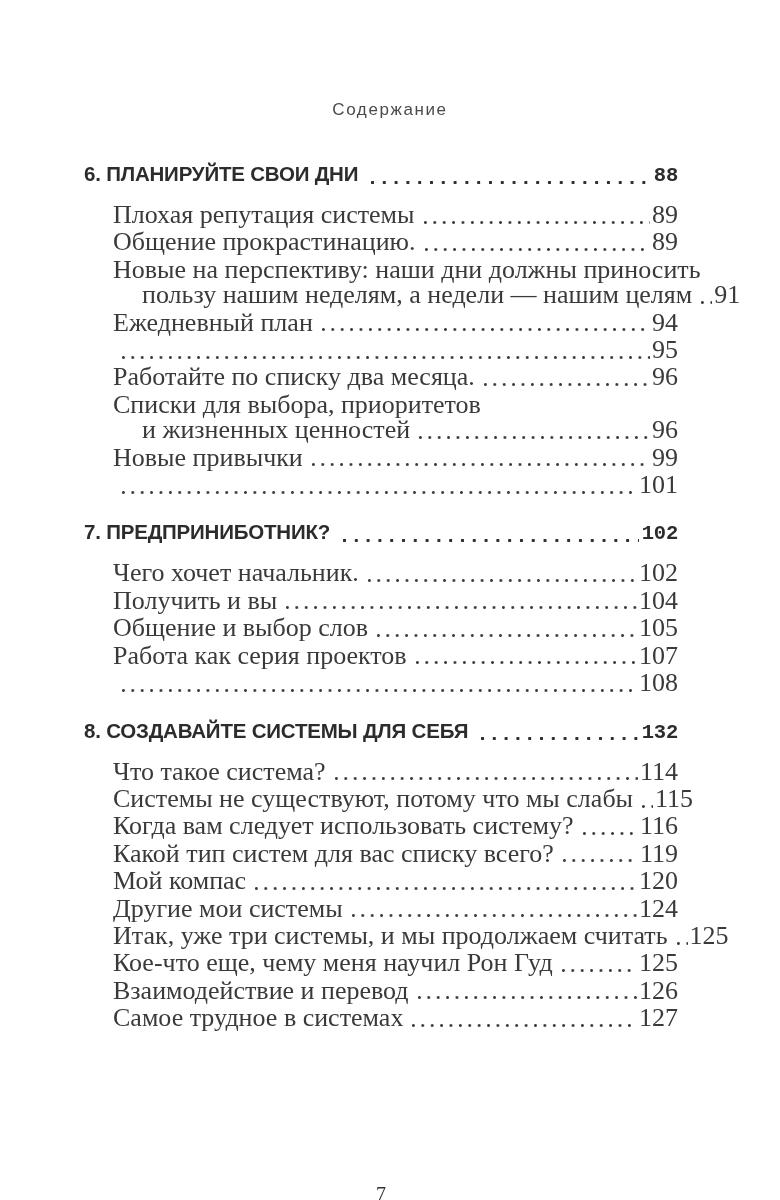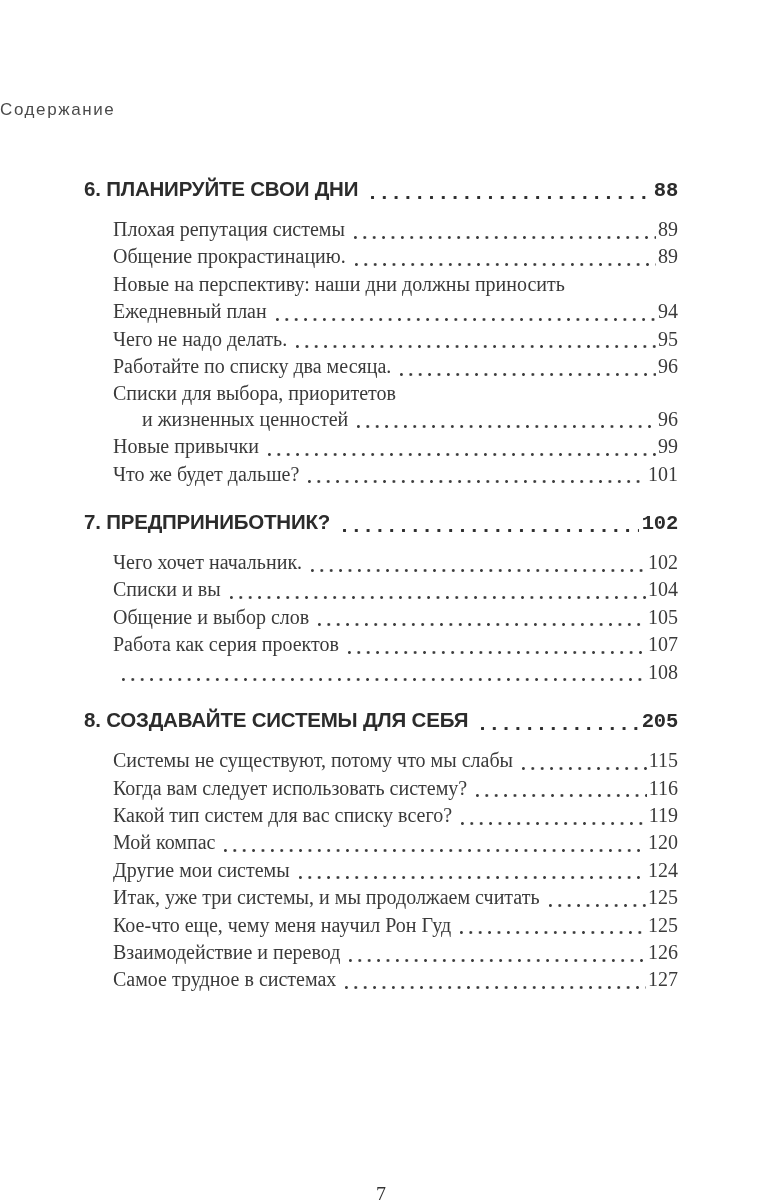--- a/index.html
+++ b/index.html
@@ -17,51 +17,52 @@
     color:var(--ink);
     overflow:hidden;
   }
   .page{
     position:relative;
     width:780px;height:1200px;
   }
   
   .running-head{
     margin-top:99px;
+    text-align:center;
     font-family:"Liberation Sans", sans-serif;
     font-size:17px;
     letter-spacing:1.6px;
     color:var(--muted);
     line-height:22px;
   }
   
   .toc{
     position:relative;
     margin-left:84px;
     width:594px; 
   }
   .toc-section{margin-top:20px;}
-  .toc-section:first-child{margin-top:54px;}
+  .toc-section:first-child{margin-top:39px;}
   
   .section-row{
     display:flex;
     align-items:baseline;
     font-family:"Liberation Sans", sans-serif;
     font-weight:bold;
     font-size:20.5px;
     letter-spacing:-0.2px;
     color:var(--heading-ink);
     line-height:27px;
     white-space:nowrap;
   }
   .sec-page{flex:0 0 auto;font-family:Liberation Mono, monospace;}
   
   .entries{
     margin-top:12px;
-    font-size:20px;
+    font-size:26px;
     line-height:27.4px;
     color:var(--ink);
   }
   .entry{padding-left:29px;}
   .entry-line{
     display:flex;
     align-items:baseline;
     white-space:nowrap;
   }
   .entry-cont{padding-left:29px;margin-top:-2px;}
@@ -125,31 +126,35 @@
             <div class="entry-line">
               <span class="entry-title">Общение прокрастинацию.</span>
               <span class="leader"></span>
               <span class="entry-page">89</span>
             </div>
           </div>
           <div class="entry">
             <div class="entry-line">
               <span class="entry-title">Новые на перспективу: наши дни должны приносить</span>
             </div>
+            <div class="entry-line entry-cont">
+              <span class="entry-title">пользу нашим неделям, а недели — нашим целям</span>
+              <span class="leader"></span>
+              <span class="entry-page">91</span>
+            </div>
           </div>
           <div class="entry">
             <div class="entry-line">
               <span class="entry-title">Ежедневный план</span>
               <span class="leader"></span>
               <span class="entry-page">94</span>
             </div>
           </div>
           <div class="entry">
             <div class="entry-line">
-              <span class="entry-title">Чего не надо делать.</span>
               <span class="leader"></span>
               <span class="entry-page">95</span>
             </div>
           </div>
           <div class="entry">
             <div class="entry-line">
               <span class="entry-title">Работайте по списку два месяца.</span>
               <span class="leader"></span>
               <span class="entry-page">96</span>
             </div>
@@ -166,21 +171,20 @@
           </div>
           <div class="entry">
             <div class="entry-line">
               <span class="entry-title">Новые привычки</span>
               <span class="leader"></span>
               <span class="entry-page">99</span>
             </div>
           </div>
           <div class="entry">
             <div class="entry-line">
-              <span class="entry-title">Что же будет дальше?</span>
               <span class="leader"></span>
               <span class="entry-page">101</span>
             </div>
           </div>
         </div>
       </section>
       <section class="toc-section">
         <div class="section-row">
           <span class="sec-title">7. ПРЕДПРИНИБОТНИК?</span>
           <span class="leader leader-bold"></span>
@@ -189,21 +193,21 @@
         <div class="entries">
           <div class="entry">
             <div class="entry-line">
               <span class="entry-title">Чего хочет начальник.</span>
               <span class="leader"></span>
               <span class="entry-page">102</span>
             </div>
           </div>
           <div class="entry">
             <div class="entry-line">
-              <span class="entry-title">Списки и вы</span>
+              <span class="entry-title">Получить и вы</span>
               <span class="leader"></span>
               <span class="entry-page">104</span>
             </div>
           </div>
           <div class="entry">
             <div class="entry-line">
               <span class="entry-title">Общение и выбор слов</span>
               <span class="leader"></span>
               <span class="entry-page">105</span>
             </div>
@@ -220,23 +224,30 @@
               <span class="leader"></span>
               <span class="entry-page">108</span>
             </div>
           </div>
         </div>
       </section>
       <section class="toc-section">
         <div class="section-row">
           <span class="sec-title">8. СОЗДАВАЙТЕ СИСТЕМЫ ДЛЯ СЕБЯ</span>
           <span class="leader leader-bold"></span>
-          <span class="sec-page">205</span>
+          <span class="sec-page">132</span>
         </div>
         <div class="entries">
+          <div class="entry">
+            <div class="entry-line">
+              <span class="entry-title">Что такое система?</span>
+              <span class="leader"></span>
+              <span class="entry-page">114</span>
+            </div>
+          </div>
           <div class="entry">
             <div class="entry-line">
               <span class="entry-title">Системы не существуют, потому что мы слабы</span>
               <span class="leader"></span>
               <span class="entry-page">115</span>
             </div>
           </div>
           <div class="entry">
             <div class="entry-line">
               <span class="entry-title">Когда вам следует использовать систему?</span>

